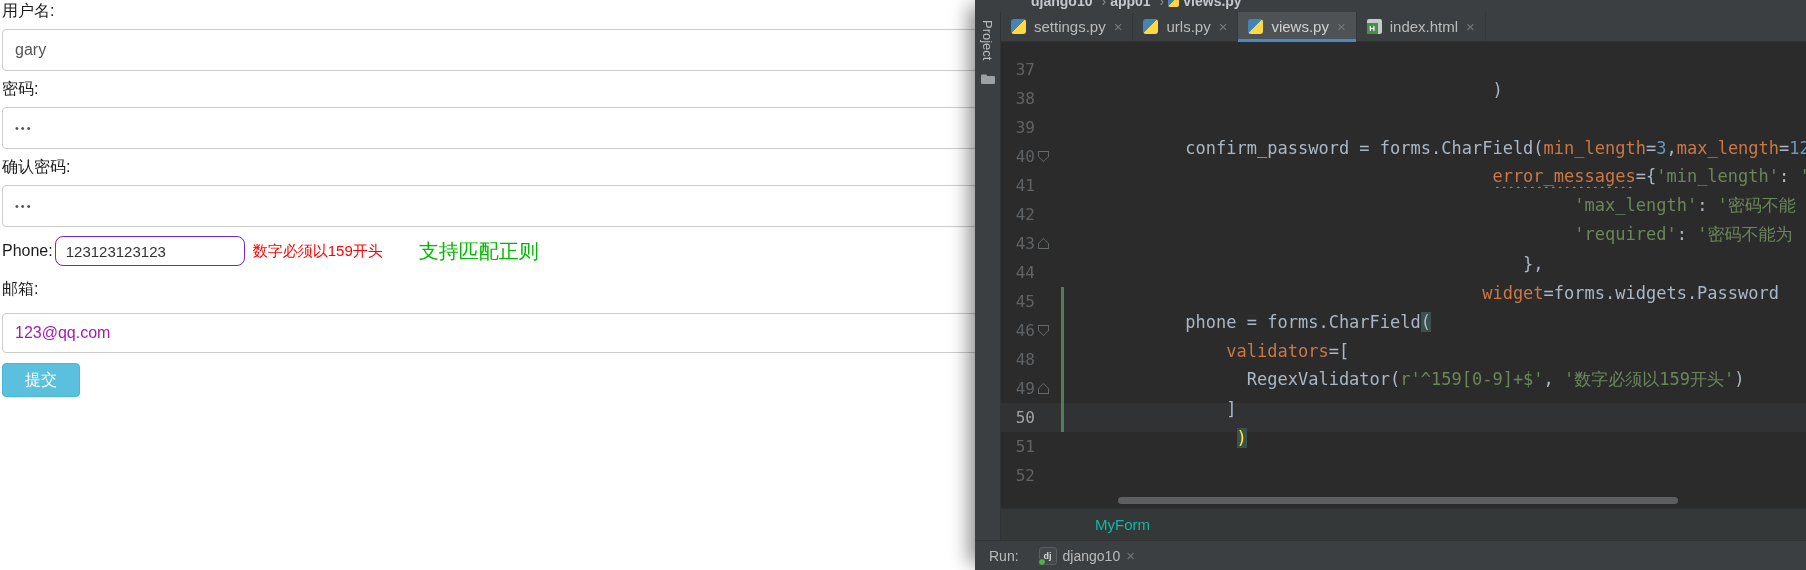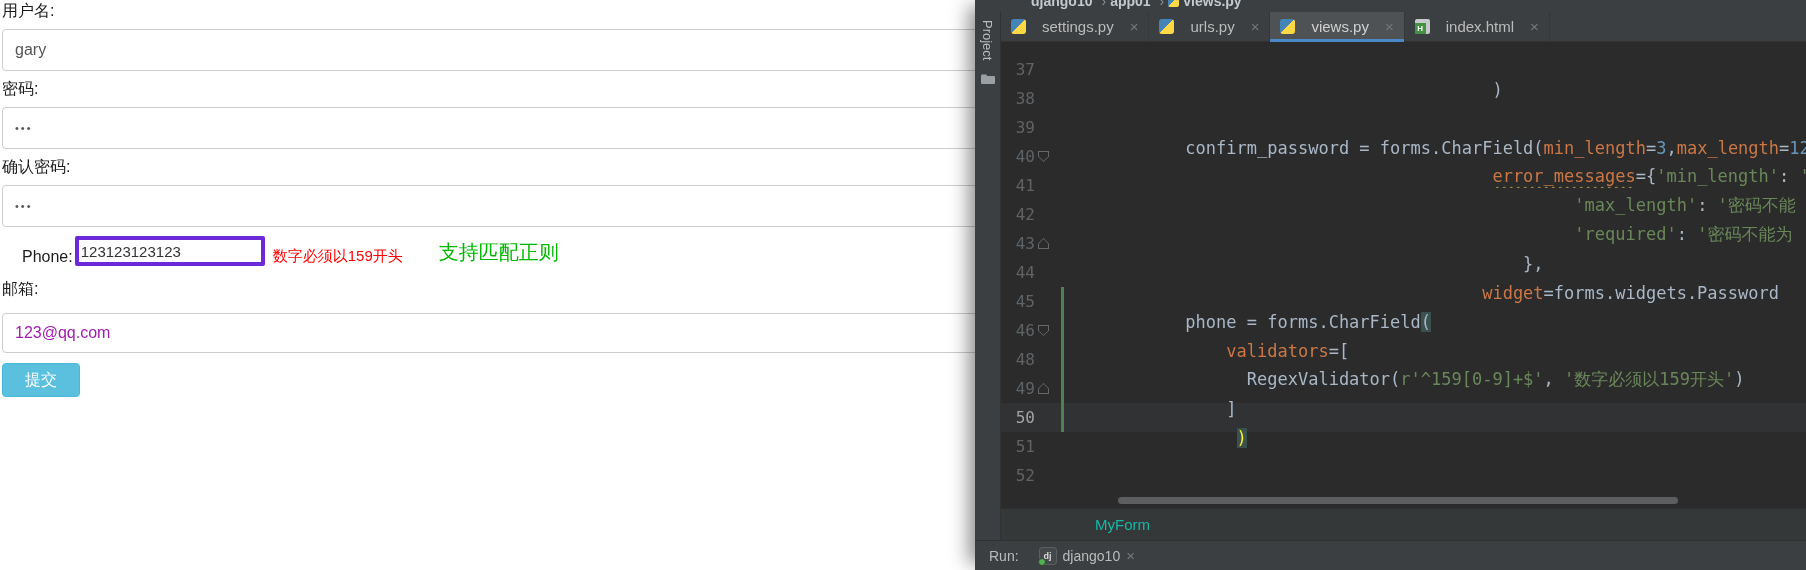--- a/index.html
+++ b/index.html
@@ -5,24 +5,24 @@
   html,body{margin:0;padding:0;background:#fff;width:1806px;height:570px;overflow:hidden;
     font-family:"Liberation Sans","DejaVu Sans",sans-serif;}
 
   
   .page{position:absolute;left:0;top:0;width:1806px;height:570px;background:#fff;padding:2px 0 0 2px;box-sizing:border-box;}
   .field label, .label{display:block;font-size:16px;color:#1c1c1c;margin:0 0 10px 0;line-height:17px;}
   .field input{display:block;width:1150px;height:42px;box-sizing:border-box;border:1px solid #ccc;border-radius:4px;
     padding:0 12px;margin:0 0 9px 0;color:#555;background:#fff;outline:none;}
   .field input.txt{font-size:16px;}
   .field input.pw{font-size:11px;letter-spacing:2px;}
-  .phone-row{display:flex;align-items:flex-end;margin-top:4px;height:30px;margin-bottom:14px;margin-left:20px;}
+  .phone-row{display:flex;align-items:center;margin-top:4px;height:30px;margin-bottom:14px;}
   .phone-row .plabel{font-size:16px;color:#1c1c1c;margin-right:2px;}
-  .phone-input{width:190px;height:30px;box-sizing:border-box;border:4px solid #6d28d9;border-radius:2px;
-    font-size:15px;color:#333;padding:0 2px;outline:none;}
+  .phone-input{width:190px;height:30px;box-sizing:border-box;border:1px solid #6d28d9;border-radius:8px;
+    font-size:15px;color:#333;padding:0 10px;outline:none;}
   .phone-err{font-size:15px;margin-left:8px;}
   .phone-note{font-size:20px;margin-left:36px;}
   .email-label{margin-top:13px;margin-bottom:16px;}
   .email-input{display:block;width:1150px;height:40px;box-sizing:border-box;border:1px solid #ccc;border-radius:4px;
     padding:0 12px;color:#a21caf;font-size:16px;outline:none;}
   .submit-btn{margin-top:10px;width:78px;height:34px;background:#5bc0de;border:1px solid #46b8da;border-radius:4px;
     color:#fff;font-size:16px;cursor:pointer;}
 
   
   .ide{position:absolute;top:0;right:0;width:831px;height:570px;background:#3c3f41;
@@ -32,21 +32,21 @@
   .crumb{display:flex;align-items:center;gap:4px;}
   .crumb-sep{color:#8c9192;font-weight:normal;}
   .ci{display:none;}
   .ci.python{display:inline-block;width:11px;height:11px;border-radius:2px;background:linear-gradient(135deg,#4584b6 50%,#ffd845 50%);}
 
   .strip{position:absolute;left:0;top:12px;bottom:30px;width:26px;background:#3c3f41;border-right:1px solid #323232;
     display:flex;flex-direction:column;align-items:center;padding-top:8px;gap:12px;box-sizing:border-box;}
   .striptext{writing-mode:vertical-rl;color:#bbbbbb;font-size:13px;}
 
   .tabbar{position:absolute;left:26px;top:12px;right:0;height:30px;background:#3c3f41;display:flex;border-bottom:1px solid #323232;box-sizing:border-box;}
-  .tab{display:flex;align-items:center;padding:0 10px;gap:16px;color:#bbbbbb;font-size:15px;border-right:1px solid #353839;position:relative;cursor:pointer;}
+  .tab{display:flex;align-items:center;padding:0 10px;gap:8px;color:#bbbbbb;font-size:15px;border-right:1px solid #353839;position:relative;cursor:pointer;}
   .tab.active{background:#4e5254;color:#d0d0d0;}
   .tab.active::after{content:'';position:absolute;left:0;right:0;bottom:-1px;height:3px;background:#4a88c7;}
   .ticon{width:15px;height:15px;flex:none;position:relative;}
   .ticon.python{background:linear-gradient(135deg,#4584b6 50%,#ffd845 50%);border-radius:3px;}
   .ticon.html{background:#c6cacd;border-radius:2px;}
   .ticon.html::after{content:'H';position:absolute;left:0;bottom:0;width:11px;height:11px;background:#459143;color:#fff;
     font-size:8px;font-weight:bold;display:flex;align-items:center;justify-content:center;}
   .tclose{color:#787878;font-size:15px;line-height:1;cursor:pointer;}
 
   .editor{position:absolute;left:26px;top:42px;right:0;bottom:62px;background:#2b2b2b;overflow:hidden;}

